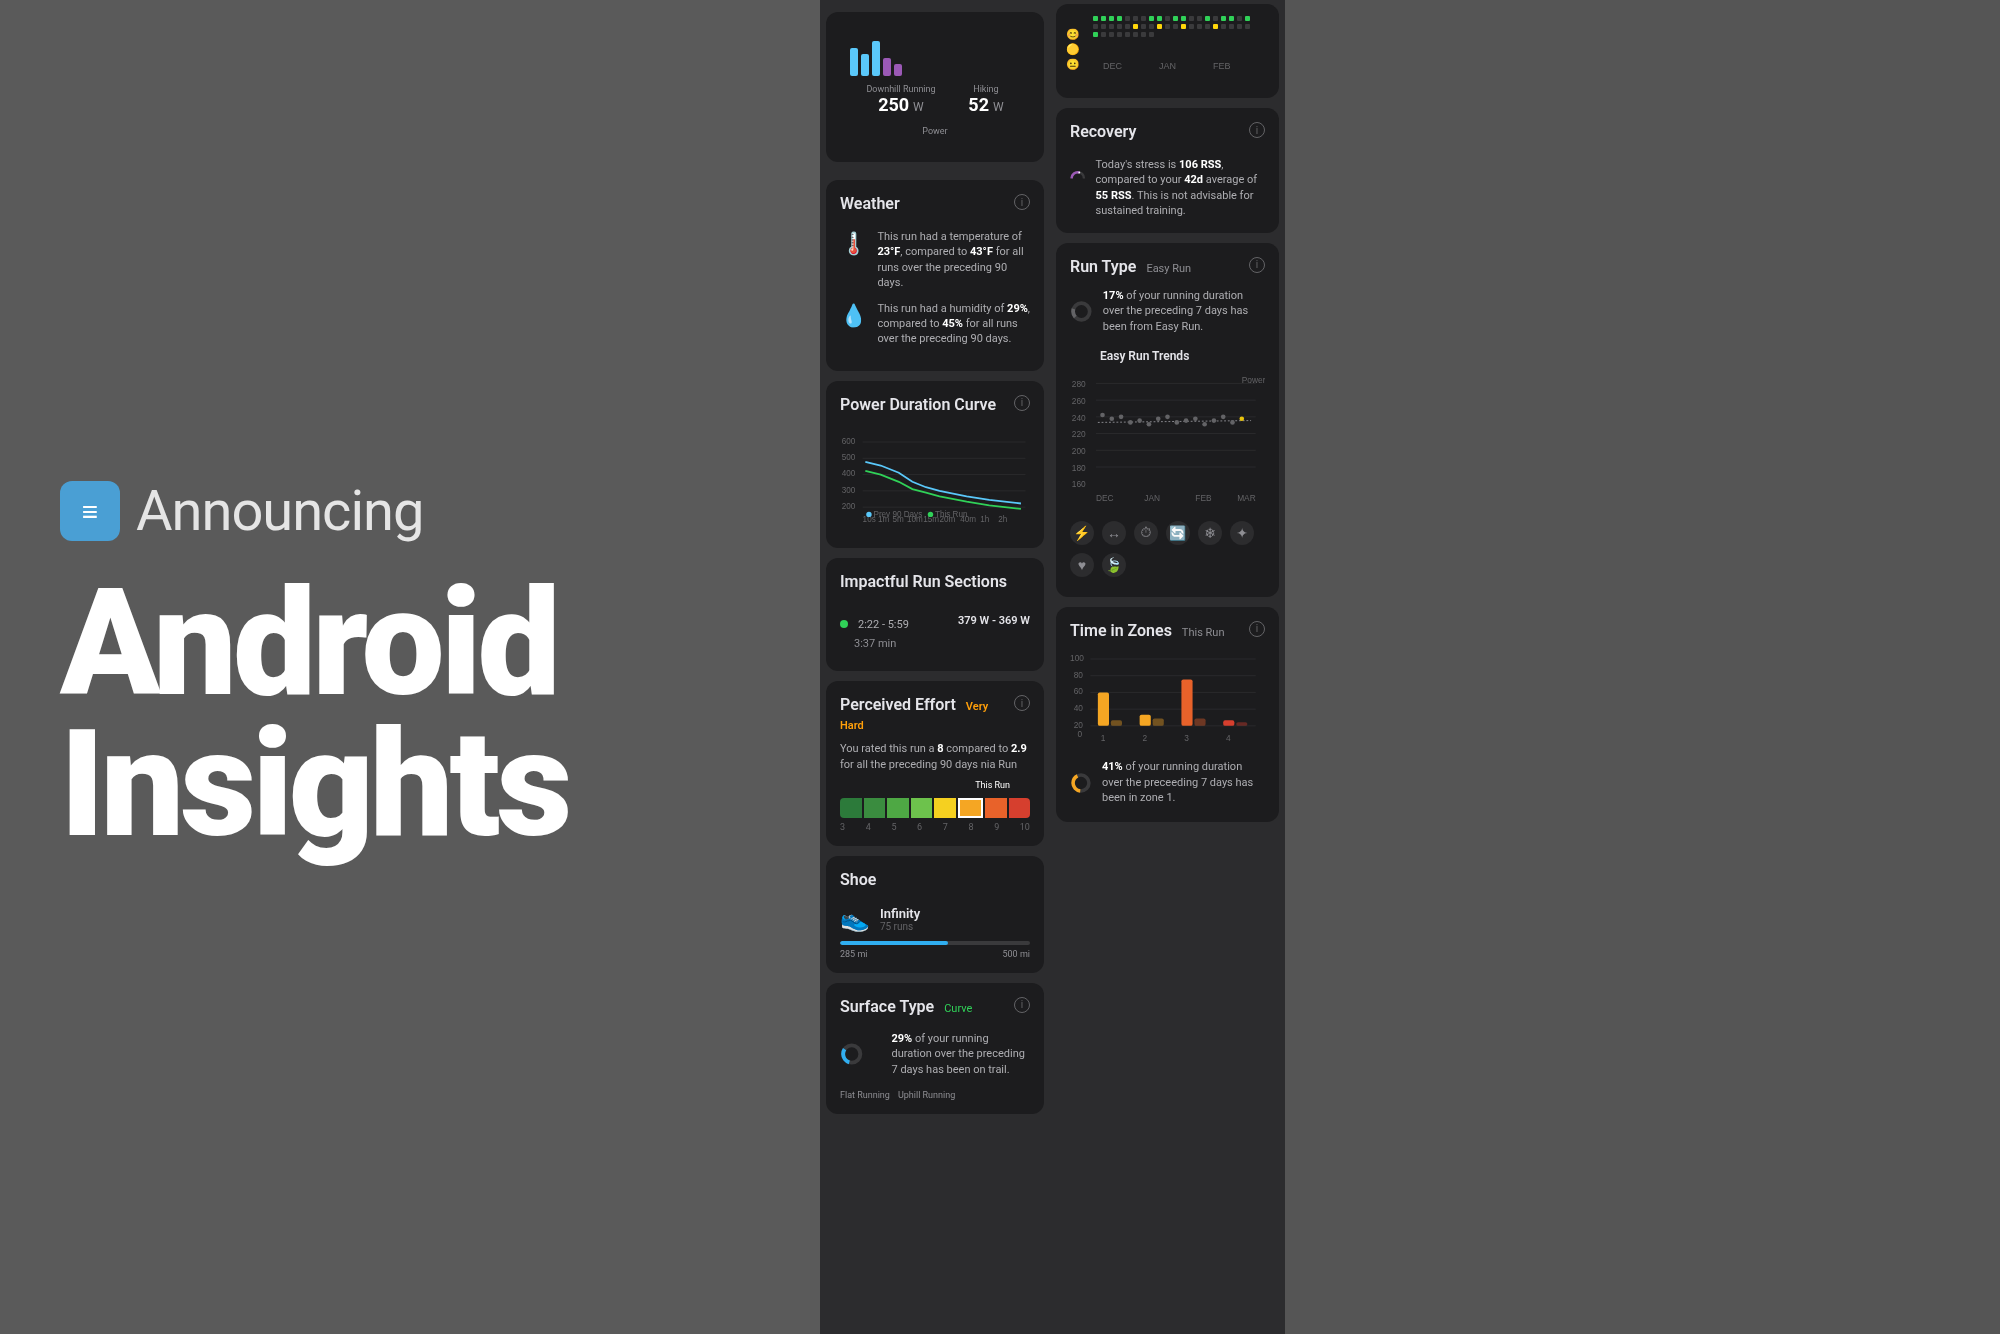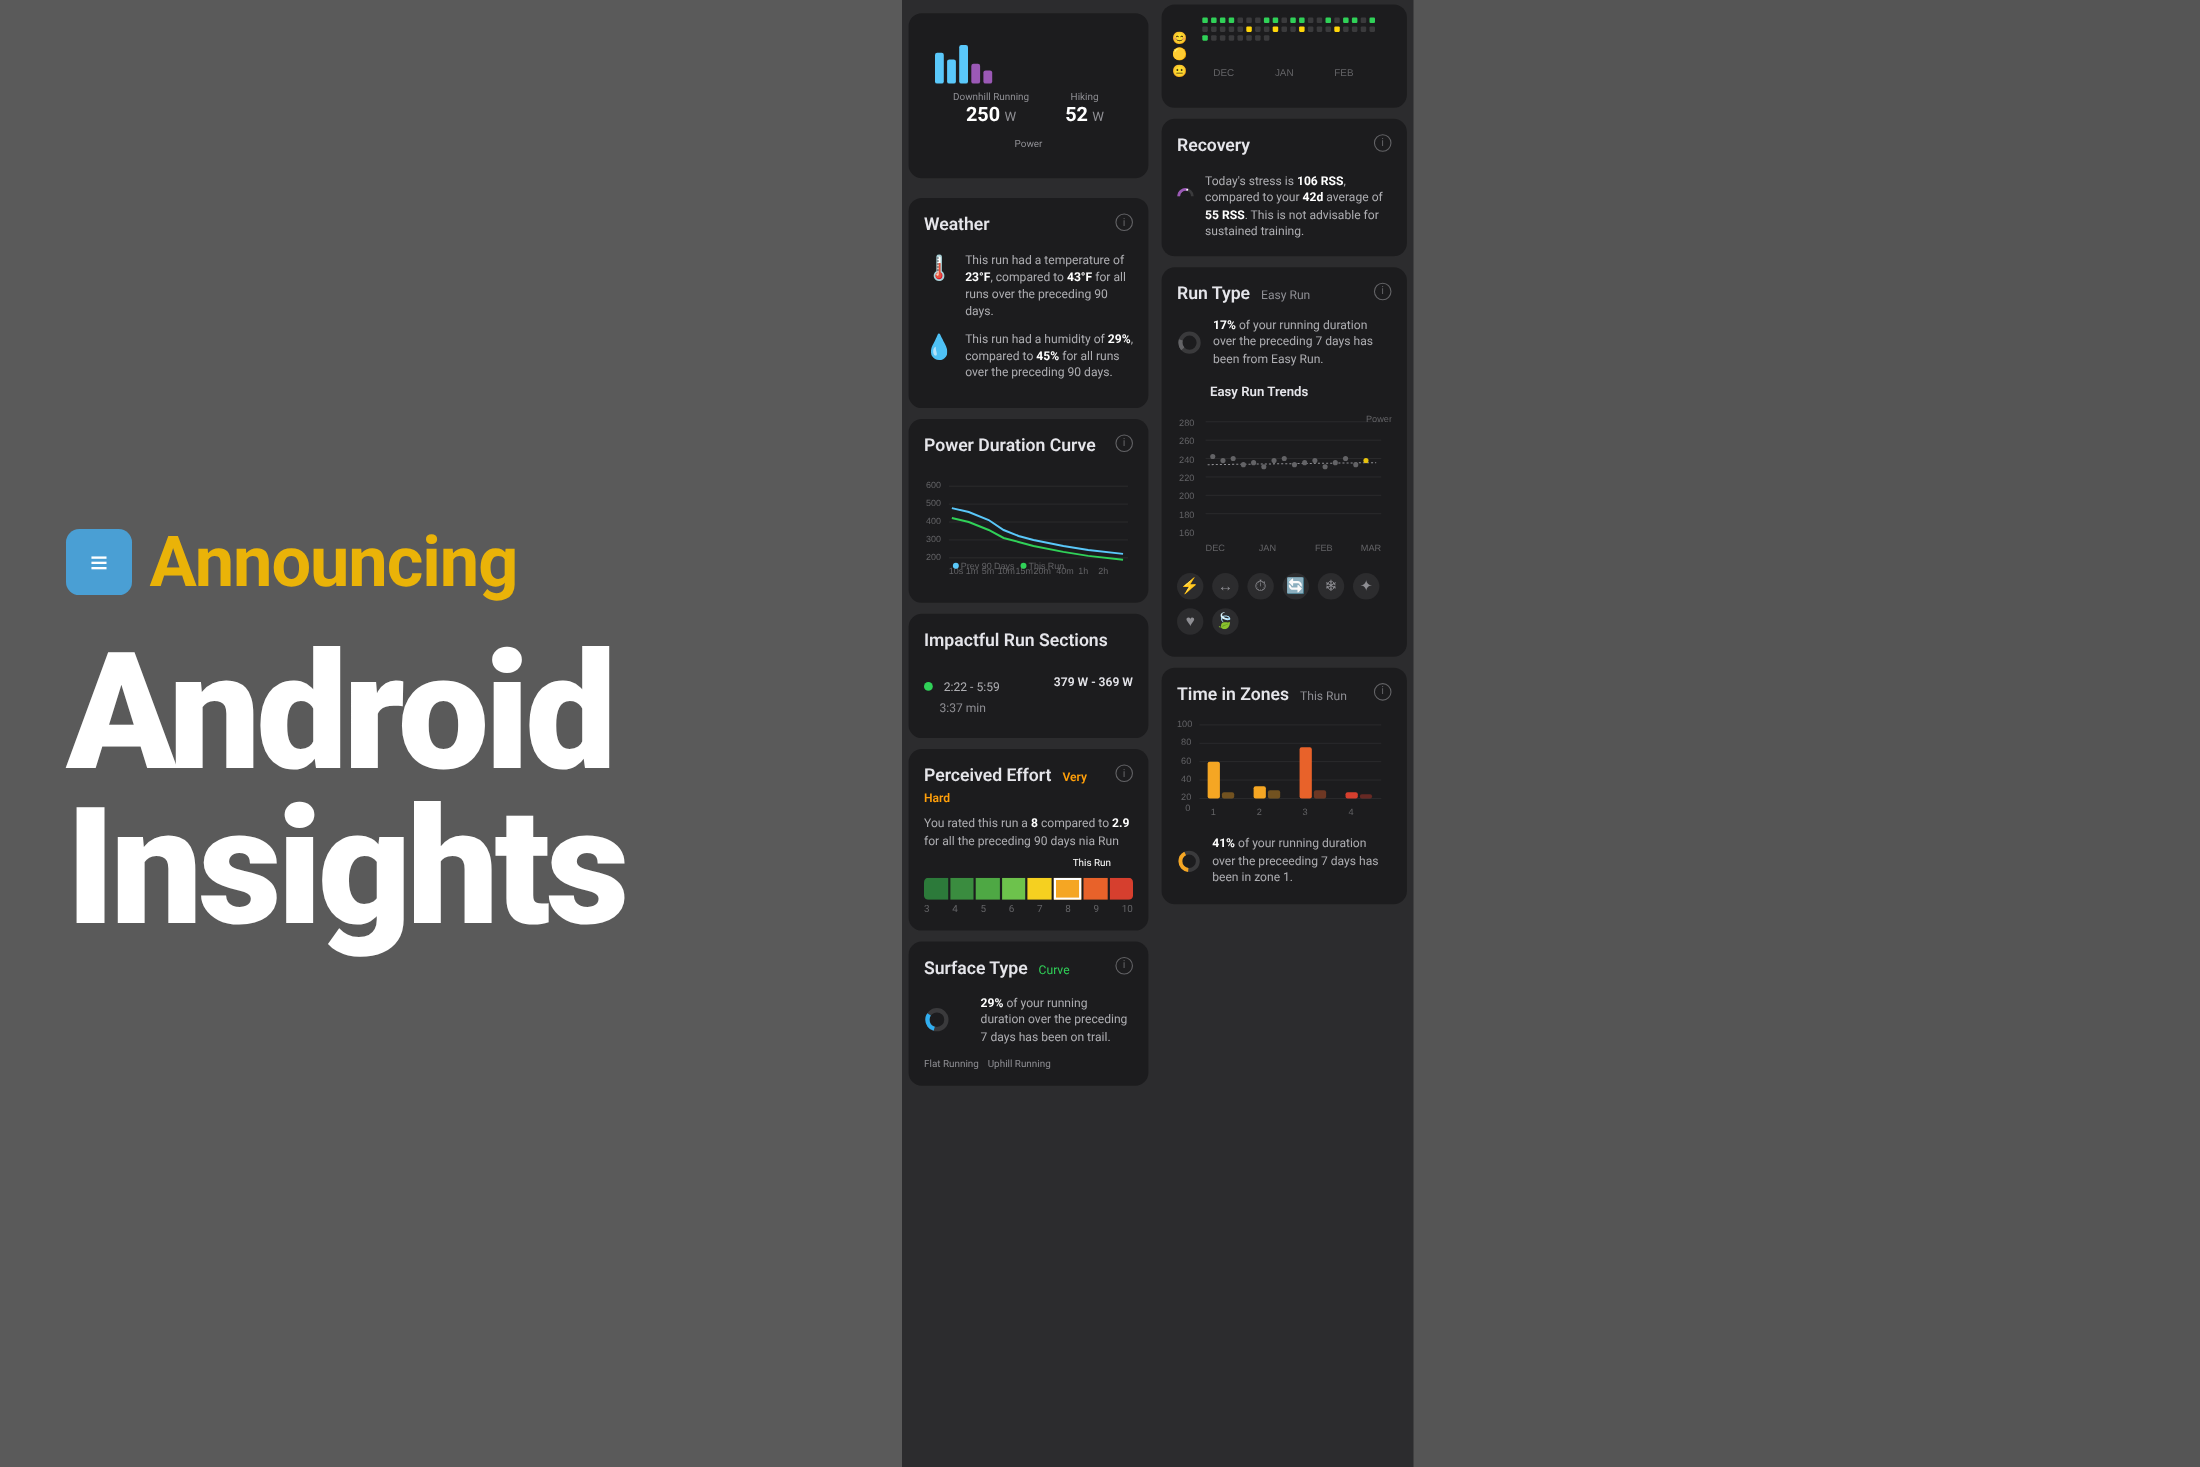--- a/index.html
+++ b/index.html
@@ -38,23 +38,23 @@
       background: #4a9fd4;
       border-radius: 12px;
       display: flex;
       align-items: center;
       justify-content: center;
       font-size: 28px;
       color: white;
     }
 
     .announcing-text {
-      font-size: 64px;
-      font-weight: 700;
-      color: #eab308;
+      font-size: 56px;
+      font-weight: 400;
+      color: #e5e5e5;
       letter-spacing: -1px;
     }
 
     .main-title {
       font-size: 148px;
       font-weight: 900;
       color: #ffffff;
       line-height: 0.95;
       letter-spacing: -4px;
       margin-top: 10px;
@@ -482,20 +482,41 @@
         <span class="effort-label">5</span>
         <span class="effort-label">6</span>
         <span class="effort-label">7</span>
         <span class="effort-label">8</span>
         <span class="effort-label">9</span>
         <span class="effort-label">10</span>
       </div>
     </div>
   </div>
 
+  <div class="card">
+    <div class="card-header">
+      <span class="card-title">Shoe</span>
+    </div>
+    <div class="shoe-row">
+      <span class="shoe-icon">👟</span>
+      <div>
+        <div style="color:#e5e5ea;font-size:13px;font-weight:600;">Infinity</div>
+        <div style="color:#636366;font-size:10px;">75 runs</div>
+      </div>
+    </div>
+    <div class="shoe-bar-container">
+      <div class="shoe-progress-bar">
+        <div class="shoe-progress-fill" style="width:57%;"></div>
+      </div>
+      <div class="shoe-bar-labels">
+        <span style="font-size:9px;color:#8e8e93;">285 mi</span>
+        <span style="font-size:9px;color:#8e8e93;">500 mi</span>
+      </div>
+    </div>
+  </div>
 
   <div class="card">
     <div class="card-header">
       <div>
         <span class="card-title">Surface Type</span>
         <span style="font-size:11px;color:#30d158;margin-left:6px;">Curve</span>
       </div>
       <span class="info-icon">i</span>
     </div>
     <div class="donut-container">

